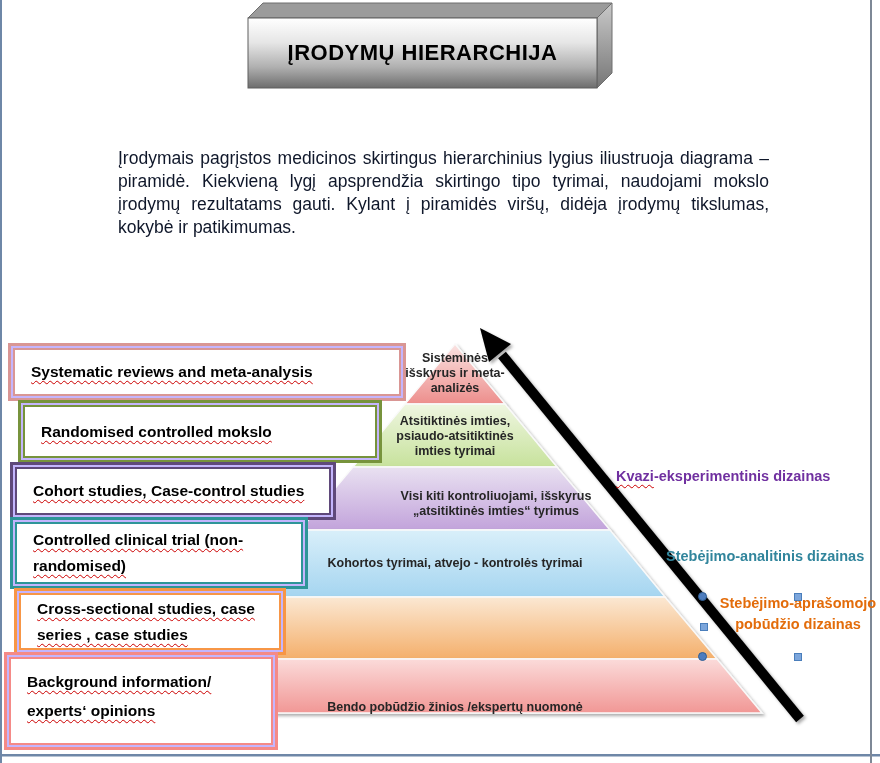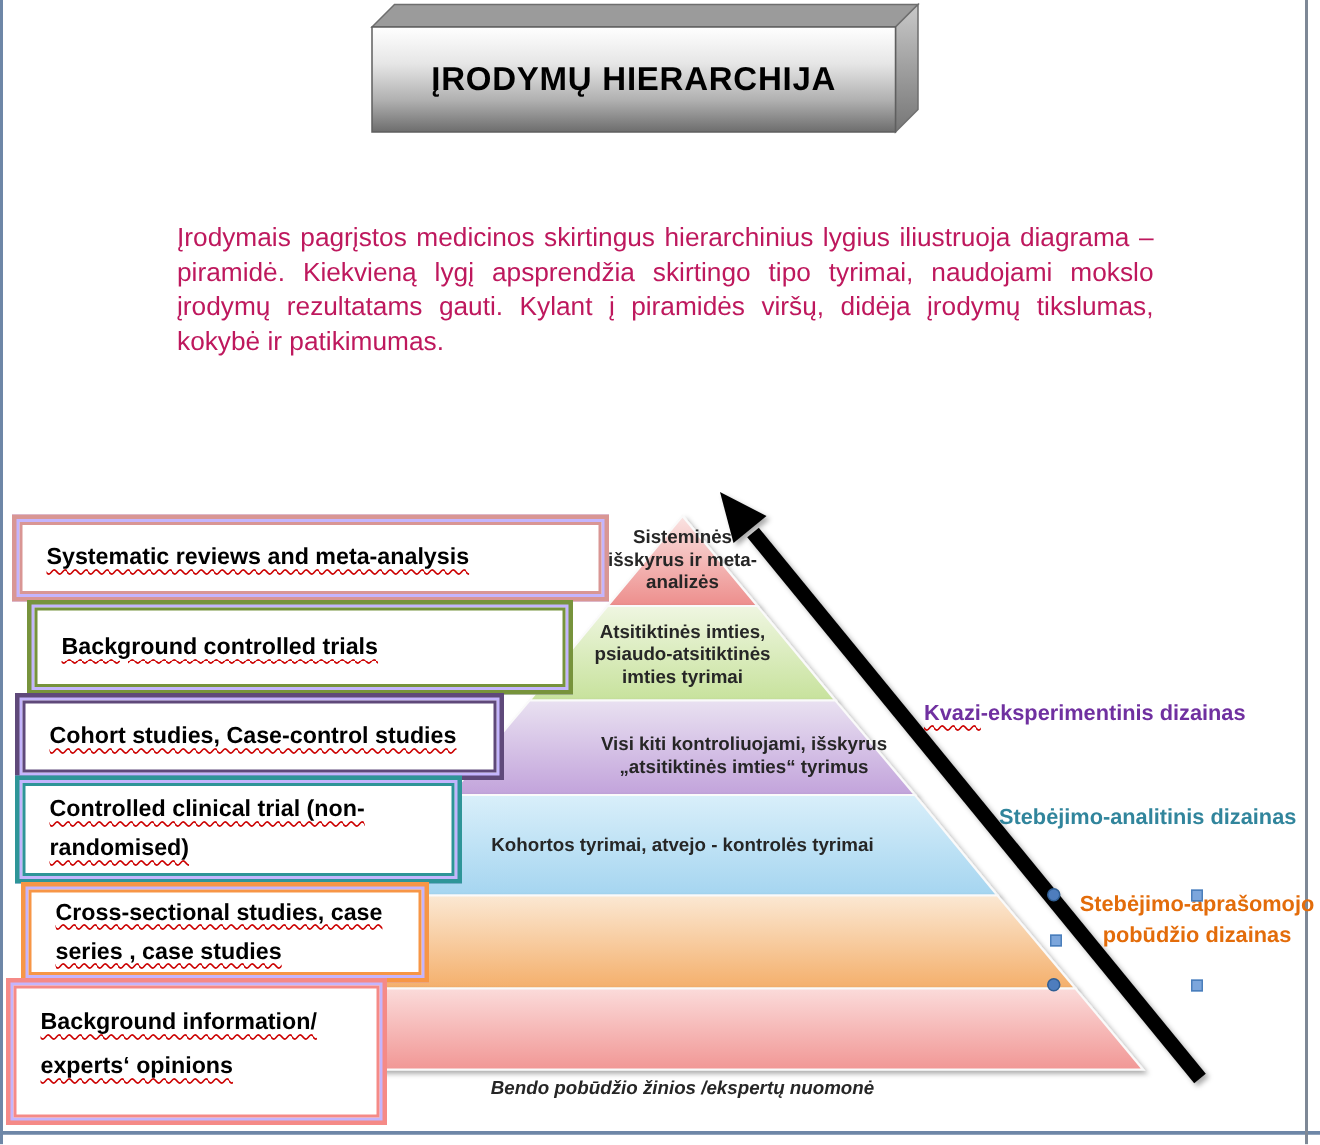--- a/index.html
+++ b/index.html
@@ -12,61 +12,61 @@
   
   .title-text {
     position:absolute; left:248px; top:18px; width:349px; height:70px;
     display:flex; align-items:center; justify-content:center;
     font-size:22px; font-weight:bold; color:#000; letter-spacing:.5px; white-space:nowrap;
   }
 
   
   .intro {
     position:absolute; left:118px; top:147px; width:651px;
-    font-size:17.5px; line-height:23px; color:#be185d; text-align:justify; margin:0;
+    font-size:17.5px; line-height:23px; color:#0f172a; text-align:justify; margin:0;
   }
 
   
   .ebox { position:absolute; background:#c4b5fd; border:3px solid var(--c); }
   .ebox .inner {
     position:absolute; inset:2px; border:2px solid var(--c); background:#fff;
     display:flex; align-items:center; padding:0 8px 0 16px;
     font-weight:bold; font-size:15.5px; line-height:26px; color:#000;
   }
   .b1 { left:8px;  top:343px; width:392px; height:52px; --c:#D99694; }
   .b2 { left:18px; top:400px; width:358px; height:57px; --c:#77933C; }
   .b3 { left:10px; top:462px; width:320px; height:52px; --c:#5F497A; }
   .b4 { left:10px; top:517px; width:292px; height:66px; --c:#2E9598; }
   .b5 { left:14px; top:588px; width:266px; height:61px; --c:#F79646; }
-  .b6 { left:4px;  top:652px; width:248px; height:92px; --c:#F58A87; }
+  .b6 { left:4px;  top:652px; width:248px; height:92px;padding-left:20px; --c:#F58A87; }
   .b6 .inner { align-items:flex-start; padding-top:8px; line-height:29px; }
 
   .spell {
     text-decoration-line:underline; text-decoration-style:wavy;
     text-decoration-color:#CB0000; text-decoration-thickness:1px;
     text-underline-offset:3px;
   }
 
   
   .plabel {
     position:absolute; text-align:center; font-weight:bold;
     font-size:12.5px; line-height:15px; color:#262626;
   }
   .pl1 { left:403px; top:351px; width:104px; }
   .pl2 { left:378px; top:414px; width:154px; }
   .pl3 { left:330px; top:489px; width:250px;margin-left:41px; }
   .pl4 { left:255px; top:556px; width:400px; }
   .pl5 { left:262px; top:605px; width:386px; }
-  .pl6 { left:235px; top:718px; width:440px;font-style:italic; }
+  .pl6 { left:235px; top:700px; width:440px; }
 
   
   .rlabel { position:absolute; font-weight:bold; font-size:14.5px; white-space:nowrap; }
   .rl1 { left:566px; top:409px; color:#76923C; }
   .rl2 { left:616px; top:468px; color:#7030A0; }
-  .rl3 { left:666px; top:537px; color:#31859C; }
+  .rl3 { left:666px; top:548px; color:#31859C; }
   .rl4 { left:704px; top:593px; width:188px; color:#E36C0A;
          text-align:center; white-space:normal; line-height:21px; }
 
   
   .hc, .hs { position:absolute; box-sizing:border-box; }
   .hc { width:9px; height:9px; border-radius:50%; background:#4E7DBE; border:1px solid #2F5E94; }
   .hs { width:8px; height:8px; background:#7CA6DC; border:1px solid #4A7EBB; }
 </style>
 </head>
 <body>
@@ -144,21 +144,21 @@
 
   <p class="intro">Įrodymais pagrįstos medicinos skirtingus hierarchinius lygius iliustruoja diagrama – piramidė. Kiekvieną lygį apsprendžia skirtingo tipo tyrimai, naudojami mokslo įrodymų rezultatams gauti. Kylant į piramidės viršų, didėja įrodymų tikslumas, kokybė ir patikimumas.</p>
 
   <div class="ebox b1">
     <div class="inner">
         <span class="spell">Systematic reviews and meta-analysis</span>
       </div>
   </div>
   <div class="ebox b2">
     <div class="inner">
-        <span class="spell">Background controlled trials</span>
+        <span class="spell">Randomised controlled mokslo</span>
       </div>
   </div>
   <div class="ebox b3">
     <div class="inner">
         <span class="spell">Cohort studies, Case-control studies</span>
       </div>
   </div>
   <div class="ebox b4">
     <div class="inner">
         <span class="spell">Controlled clinical trial (non-randomised)</span>

